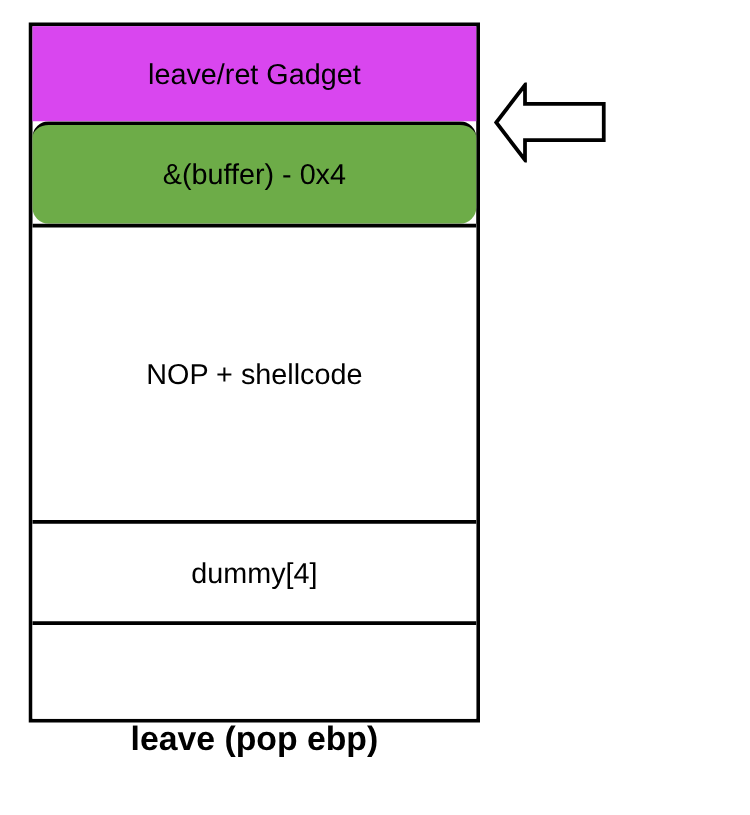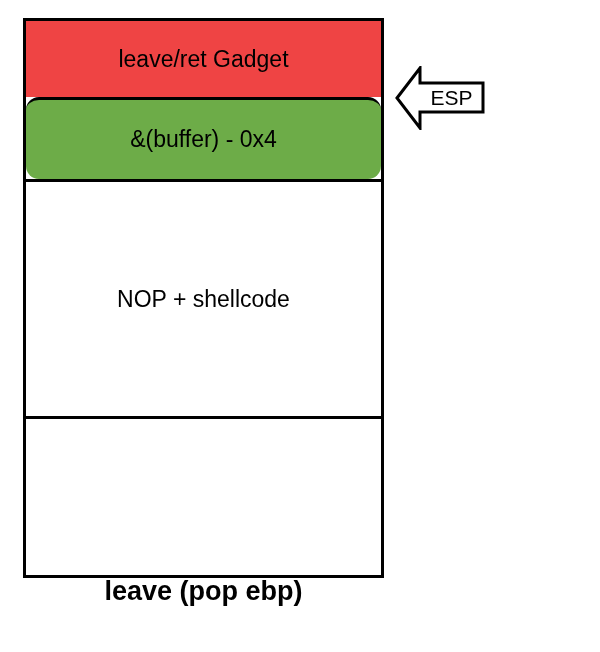--- a/index.html
+++ b/index.html
@@ -79,37 +79,39 @@
     font-weight: bold;
     color: #000000;
   }
 </style>
 </head>
 <body>
 
 <div class="canvas">
 
   <div class="stack-frame">
-    <div class="stack-row row-gadget" style="background-color: #ef4444;">
+    <div class="stack-row row-gadget" style="background-color: #d946ef;">
       <span>leave/ret Gadget</span>
     </div>
     <div class="stack-row row-bufaddr" style="background-color: rgb(109, 172, 72);">
       <span>&amp;(buffer) - 0x4</span>
     </div>
     <div class="stack-row row-shellcode" style="background-color: rgb(255, 255, 255);">
       <span>NOP + shellcode</span>
+    </div>
+    <div class="stack-row row-dummy" style="background-color: rgb(255, 255, 255);">
+      <span>dummy[4]</span>
     </div>
     <div class="stack-row row-empty" style="background-color: rgb(255, 255, 255);">
       <span></span>
     </div>
   </div>
 
   <div class="pointer pointer-esp">
     <svg width="92" height="64" viewBox="0 0 92 64">
       <polygon points="3,32 26,2 26,17 89,17 89,46 26,46 26,62" fill="#ffffff" stroke="#000000" stroke-width="3" stroke-linejoin="miter"></polygon>
     </svg>
-    <span class="pointer-label">ESP</span>
   </div>
 
 
   <div class="caption">leave (pop ebp)</div>
 
 </div>
 
 </body></html>

